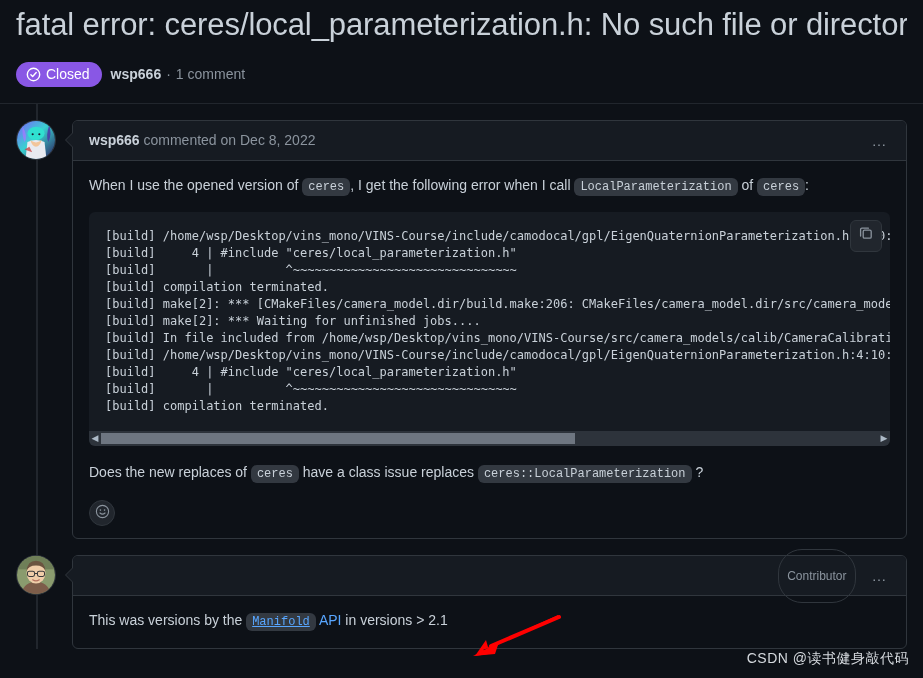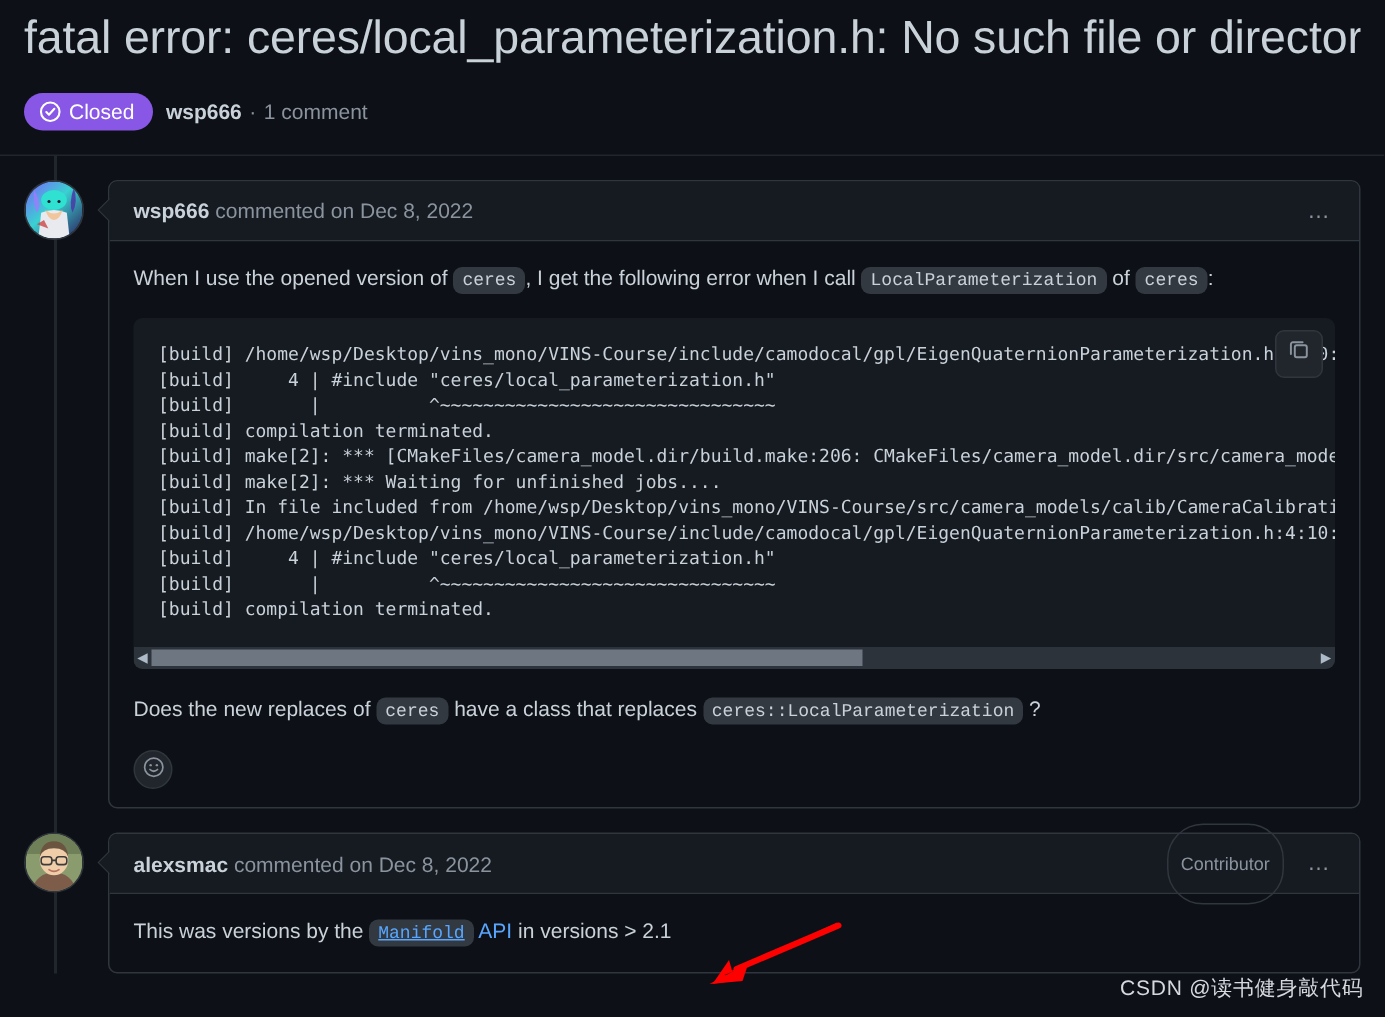--- a/index.html
+++ b/index.html
@@ -372,21 +372,21 @@
           <div class="fake-scrollbar">
             <div class="arrow">◀</div>
             <div class="track">
               <div class="thumb" style="width: 61%;"></div>
             </div>
             <div class="arrow">▶</div>
           </div>
         </div>
 
         <p>
-          <span>Does the new replaces of </span><code class="inline">ceres</code><span> have a class that replaces </span><code class="inline">ceres::LocalParameterization</code><span> ?</span>
+          <span>Does the new replaces of </span><code class="inline">ceres</code><span> have a class issue replaces </span><code class="inline">ceres::LocalParameterization</code><span> ?</span>
         </p>
       </div>
 
       <div class="reactions">
         <div class="reaction-btn">
           <span>
             <svg width="15" height="15" viewBox="0 0 16 16" fill="none" aria-hidden="true">
               <circle cx="8" cy="8" r="6.5" stroke="#8b949e" stroke-width="1.2"></circle>
               <circle cx="5.8" cy="6.5" r="0.85" fill="#8b949e"></circle>
               <circle cx="10.2" cy="6.5" r="0.85" fill="#8b949e"></circle>
@@ -410,24 +410,20 @@
         <path d="M10 16 q1 -11 10 -11 q9 0 10 11 q-2 -6 -10 -6 q-8 0 -10 6z" fill="#6b5440"></path>
         <rect x="11" y="16" width="7.5" height="5.5" rx="2" fill="none" stroke="#3b3b3b" stroke-width="1.1"></rect>
         <rect x="21.5" y="16" width="7.5" height="5.5" rx="2" fill="none" stroke="#3b3b3b" stroke-width="1.1"></rect>
         <path d="M18.5 18.5 h3" stroke="#3b3b3b" stroke-width="1.1"></path>
         <path d="M16.5 25 q3.5 2.5 7 0" stroke="#b5725f" stroke-width="1.2" fill="none" stroke-linecap="round"></path>
       </svg>
     </div>
 
     <div class="comment-box">
       <div class="comment-header">
-        <span class="who">
-          <b>alexsmac</b>
-          <span>commented on Dec 8, 2022</span>
-        </span>
         <span class="header-spacer"></span>
         <span class="role-badge">Contributor</span>
         <span class="kebab">…</span>
       </div>
 
       <div class="comment-body">
         <p>
           <span>This was versions by the </span><a class="link"><code class="inline">Manifold</code><span> API</span></a><span> in versions &gt; 2.1</span>
         </p>
       </div>

